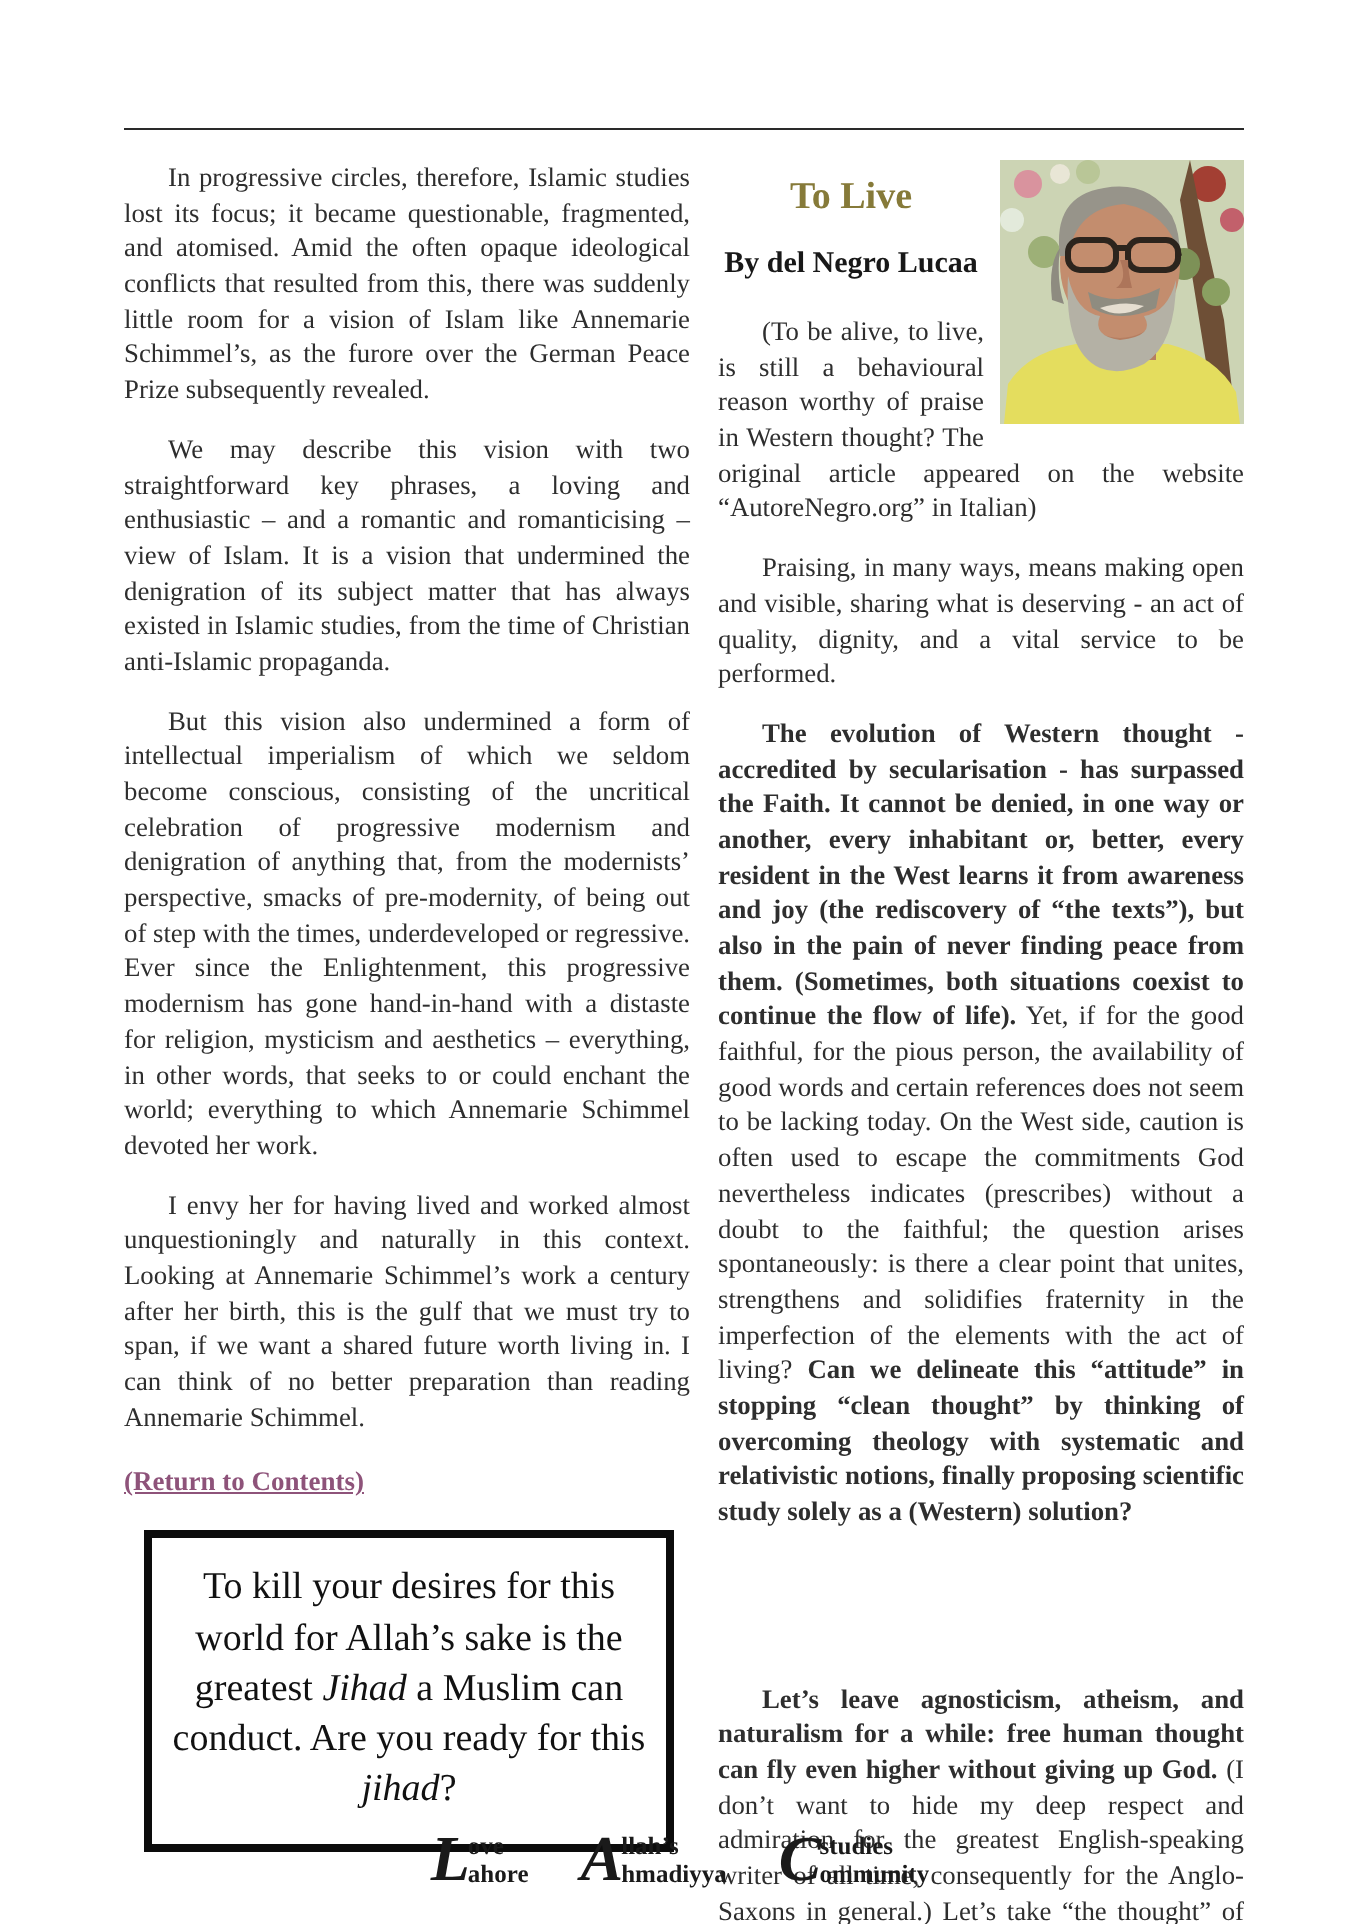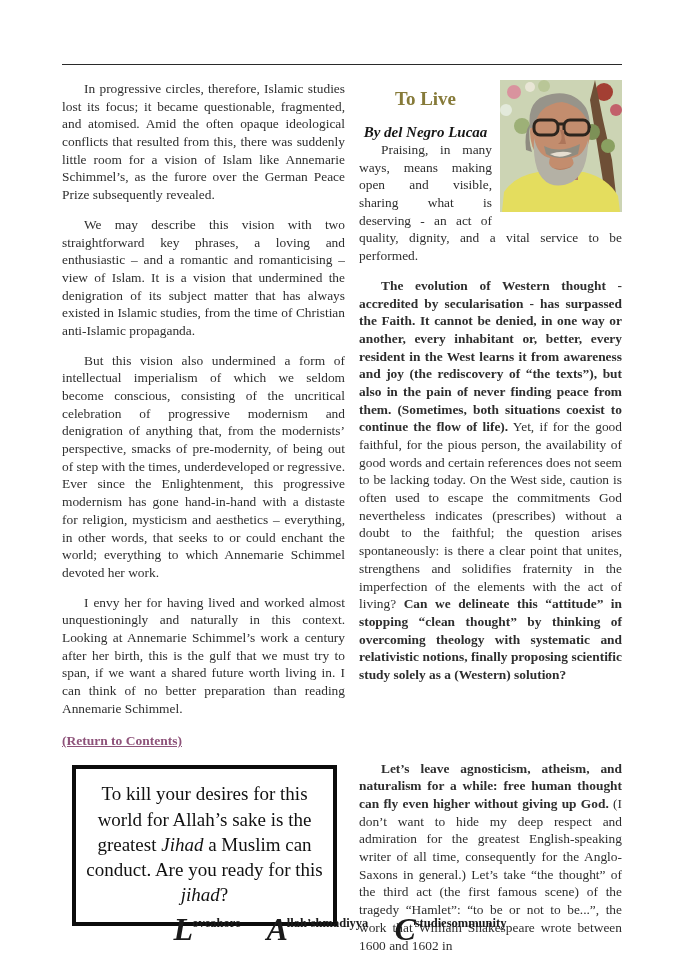--- a/index.html
+++ b/index.html
@@ -53,32 +53,32 @@
   
   .author-photo{
     float:right;width:122px;height:132px;
     margin:0 0 8px 8px;display:block;
   }
   .article-title{
     font-size:19px;font-weight:700;color:#867a39;
     text-align:center;margin:8px 0 14px 0;
   }
   .article-byline{
-    font-size:15px;font-weight:700;font-style:italic;color:#181818;
-    text-align:center;margin:0 0 0 0;
+    font-size:15px;font-weight:700;color:#181818;
+    text-align:center;margin:0 0 16px 0;
   }
   .par-gap-large{margin-top:76px;}
   
   .footer{
     position:absolute;top:914px;left:0;width:680px;
     display:flex;justify-content:center;gap:26px;
   }
   .logo-item{display:flex;align-items:flex-start;color:#1a1a1a;}
   .logo-initial{font-size:32px;font-style:italic;font-weight:600;line-height:0.95;}
-  .logo-stack{display:flex;flex-direction:row;font-size:12.5px;font-weight:700;line-height:1.12;margin-left:-1px;padding-top:2px;}
+  .logo-stack{display:flex;flex-direction:column;font-size:12.5px;font-weight:700;line-height:1.12;margin-left:-1px;padding-top:2px;}
 </style>
 </head>
 <body>
 
 <div class="page">
 
   <div class="header-rule"></div>
 
   <div class="columns">
 
@@ -124,20 +124,21 @@
 
         <rect x="34" y="40" width="24" height="15" rx="6" fill="none" stroke="#2c241d" stroke-width="3"></rect>
         <rect x="64" y="40" width="25" height="15" rx="6" fill="none" stroke="#2c241d" stroke-width="3"></rect>
         <line x1="58" y1="44" x2="64" y2="44" stroke="#2c241d" stroke-width="3"></line>
         <line x1="89" y1="44" x2="90" y2="48" stroke="#2c241d" stroke-width="2"></line>
 
         <path d="M60 50 Q64 60 58 64 L66 64 Q64 56 64 50 Z" fill="#ad755a"></path>
       </svg>
       <div class="article-title">To Live</div>
       <div class="article-byline">By del Negro Lucaa</div>
+      <p class="body-par">(To be alive, to live, is still a behavioural reason worthy of praise in Western thought? The original article appeared on the website “AutoreNegro.org” in Italian)</p>
       <p class="body-par">Praising, in many ways, means making open and visible, sharing what is deserving - an act of quality, dignity, and a vital service to be performed.</p>
       <p class="body-par"><span class="rb">The evolution of Western thought - accredited by secularisation - has surpassed the Faith. It cannot be denied, in one way or another, every inhabitant or, better, every resident in the West learns it from awareness and joy (the rediscovery of “the texts”), but also in the pain of never finding peace from them. (Sometimes, both situations coexist to continue the flow of life).</span><span> Yet, if for the good faithful, for the pious person, the availability of good words and certain references does not seem to be lacking today. On the West side, caution is often used to escape the commitments God nevertheless indicates (prescribes) without a doubt to the faithful; the question arises spontaneously: is there a clear point that unites, strengthens and solidifies fraternity in the imperfection of the elements with the act of living? </span><span class="rb">Can we delineate this “attitude” in stopping “clean thought” by thinking of overcoming theology with systematic and relativistic notions, finally proposing scientific study solely as a (Western) solution?</span></p>
       <p class="body-par par-gap-large"><span class="rb">Let’s leave agnosticism, atheism, and naturalism for a while: free human thought can fly even higher without giving up God.</span><span> (I don’t want to hide my deep respect and admiration for the greatest English-speaking writer of all time, consequently for the Anglo-Saxons in general.) Let’s take “the thought” of the third act (the first famous scene) of the tragedy “Hamlet”: “to be or not to be...”, the work that William Shakespeare wrote between 1600 and 1602 in</span></p>
     </div>
   </div>
 
   <div class="footer">
     <div class="logo-item">
       <span class="logo-initial">L</span>
       <span class="logo-stack">

